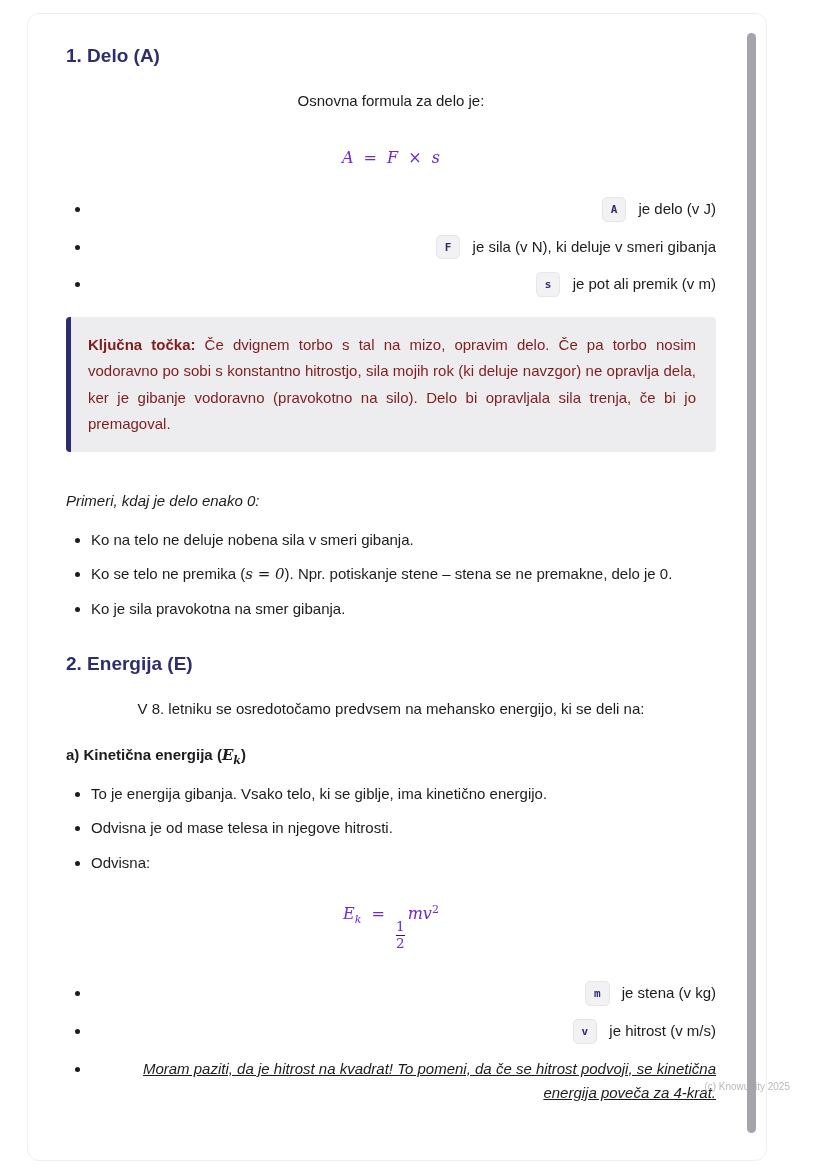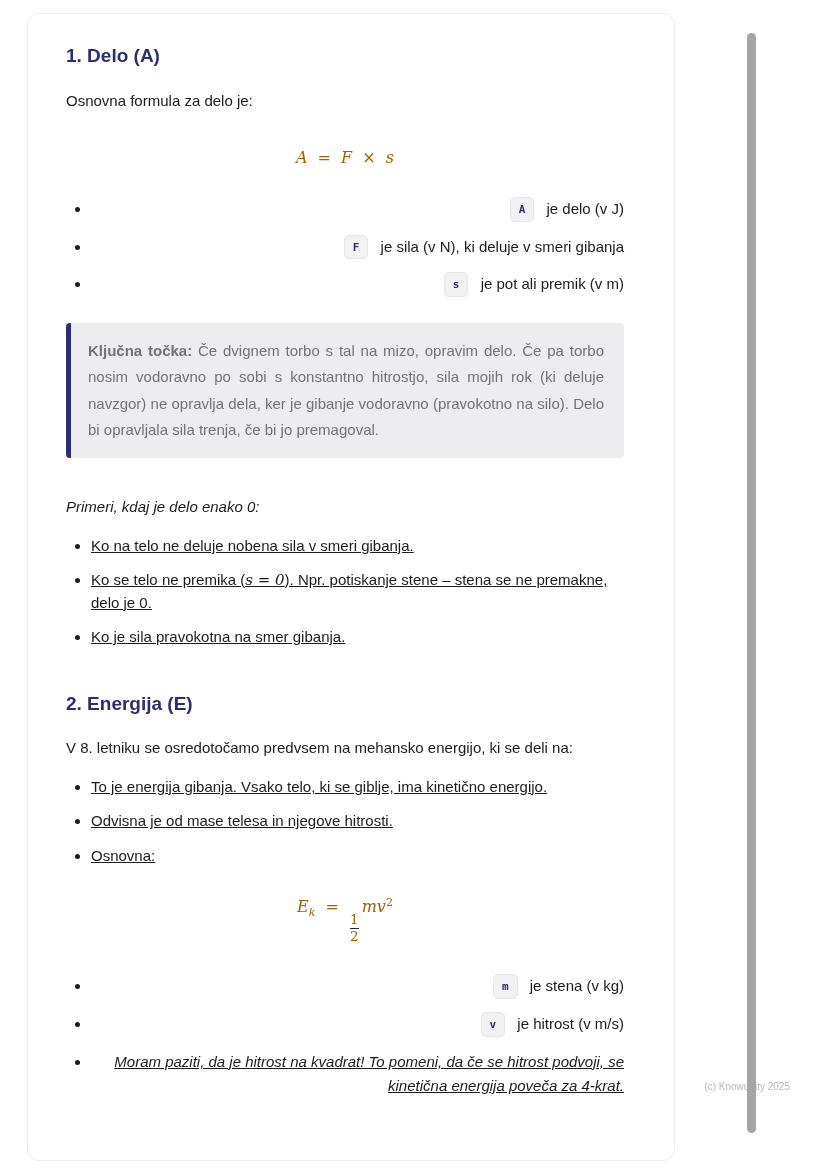--- a/index.html
+++ b/index.html
@@ -8,44 +8,45 @@
     width: 828px; height: 1171px;
     position: relative;
     background: #ffffff;
     font-family: "Liberation Sans", "DejaVu Sans", sans-serif;
     color: #1c1c20;
     overflow: hidden;
   }
   .card {
     position: absolute;
     left: 27px; top: 13px;
-    width: 648px; height: 1148px;
+    width: 740px; height: 1148px;
     background: #ffffff;
     border: 1px solid #eeeef1;
     border-radius: 12px;
     padding: 30px 50px 0 38px;
     overflow: hidden;
   }
   .section-heading {
     font-size: 19px;
     font-weight: bold;
     color: #2d2e6e;
     line-height: 1.25;
   }
   .para {
     font-size: 15px;
     line-height: 1.5;
     margin-top: 22px;
+    text-align: center;
   }
   .math-display {
     margin-top: 36px;
     text-align: center;
     font-family: "DejaVu Serif", "Liberation Serif", serif;
     font-size: 16px;
-    color: #a16207;
+    color: #6d28d9;
   }
   .mvar { font-style: italic; }
   .mop  { font-style: normal; padding: 0 5px; }
   .term-list, .bullet-list {
     margin: 0; padding-left: 25px;
     font-size: 15px;
   }
   .term-list { margin-top: 30px; }
   .term-list li { margin-bottom: 13px; line-height: 1.6; text-align: right; }
   .bullet-list li { margin-bottom: 12px; line-height: 1.5; }
@@ -56,43 +57,43 @@
     border: 1px solid #e6e6ea;
     border-radius: 5px;
     font-family: "DejaVu Sans Mono", "Liberation Mono", monospace;
     font-size: 11px;
     font-weight: bold;
     color: #2d2e6e;
     margin-right: 8px;
     vertical-align: 1px;
   }
   .callout {
-    margin-top: 26px;
+    margin-top: 20px;
     background: #ededef;
     border-left: 5px solid #2d2e6e;
     border-radius: 4px;
     padding: 15px 20px 15px 17px;
     font-size: 15px;
     line-height: 1.75;
     text-align: justify;
-    color: #737373;
+    color: #7f1d1d;
   }
   .callout .label { font-weight: bold; }
   .examples-intro {
     margin-top: 38px;
     font-style: italic;
     font-size: 15px;
     line-height: 1.5;
   }
-  .bullet-list.spaced { margin-top: 16px; text-decoration: underline; }
+  .bullet-list.spaced { margin-top: 16px; }
   .inline-math {
     font-family: "DejaVu Serif", "Liberation Serif", serif;
     font-style: italic;
   }
-  .heading-2 { margin-top: 43px; }
+  .heading-2 { margin-top: 32px; }
   .subheading {
     margin-top: 24px;
     font-size: 15px;
     font-weight: bold;
     line-height: 1.5;
   }
   .subheading .mvar { font-family: "DejaVu Serif", "Liberation Serif", serif; }
   sub.msub { font-size: 11px; line-height: 0; font-style: italic;
     font-family: "DejaVu Serif", "Liberation Serif", serif; }
   sup.msup { font-size: 11px; line-height: 0; font-style: normal; }
@@ -173,30 +174,33 @@
     </li>
     <li>
       <span>Ko je sila pravokotna na smer gibanja.</span>
     </li>
   </ul>
 
   <div class="section-heading heading-2">2. Energija (E)</div>
 
   <div class="para">V 8. letniku se osredotočamo predvsem na mehansko energijo, ki se deli na:</div>
 
+  <div class="subheading">
+    <span>a) Kinetična energija (</span><span class="mvar">E</span><sub class="msub">k</sub><span>)</span>
+  </div>
 
   <ul class="bullet-list spaced">
     <li>
       <span>To je energija gibanja. Vsako telo, ki se giblje, ima kinetično energijo.</span>
     </li>
     <li>
       <span>Odvisna je od mase telesa in njegove hitrosti.</span>
     </li>
     <li>
-      <span>Osnovna:</span>
+      <span>Odvisna:</span>
     </li>
   </ul>
 
   <div class="math-display" style="margin-top:30px;">
     <span class="mvar">E</span><sub class="msub">k</sub>
     <span class="mop">=</span>
     <span class="frac">
       <span class="num">1</span>
       <span class="den">2</span>
     </span><span class="mvar">mv</span><sup class="msup">2</sup>

